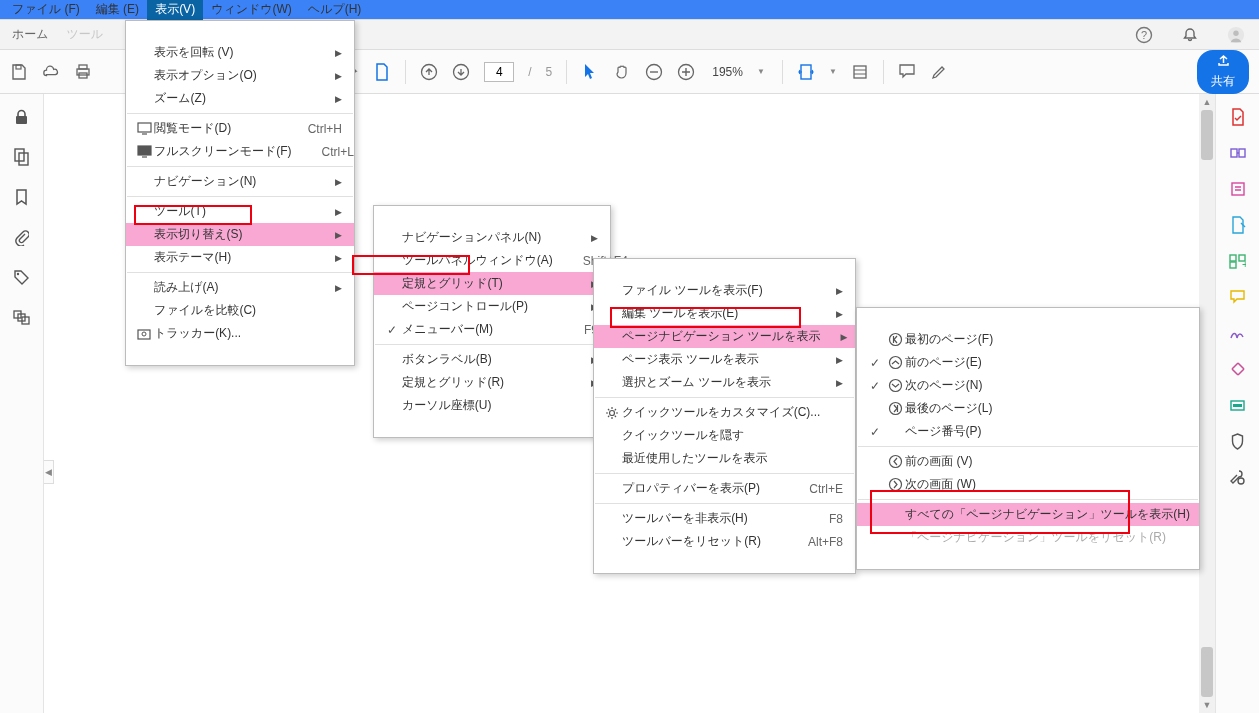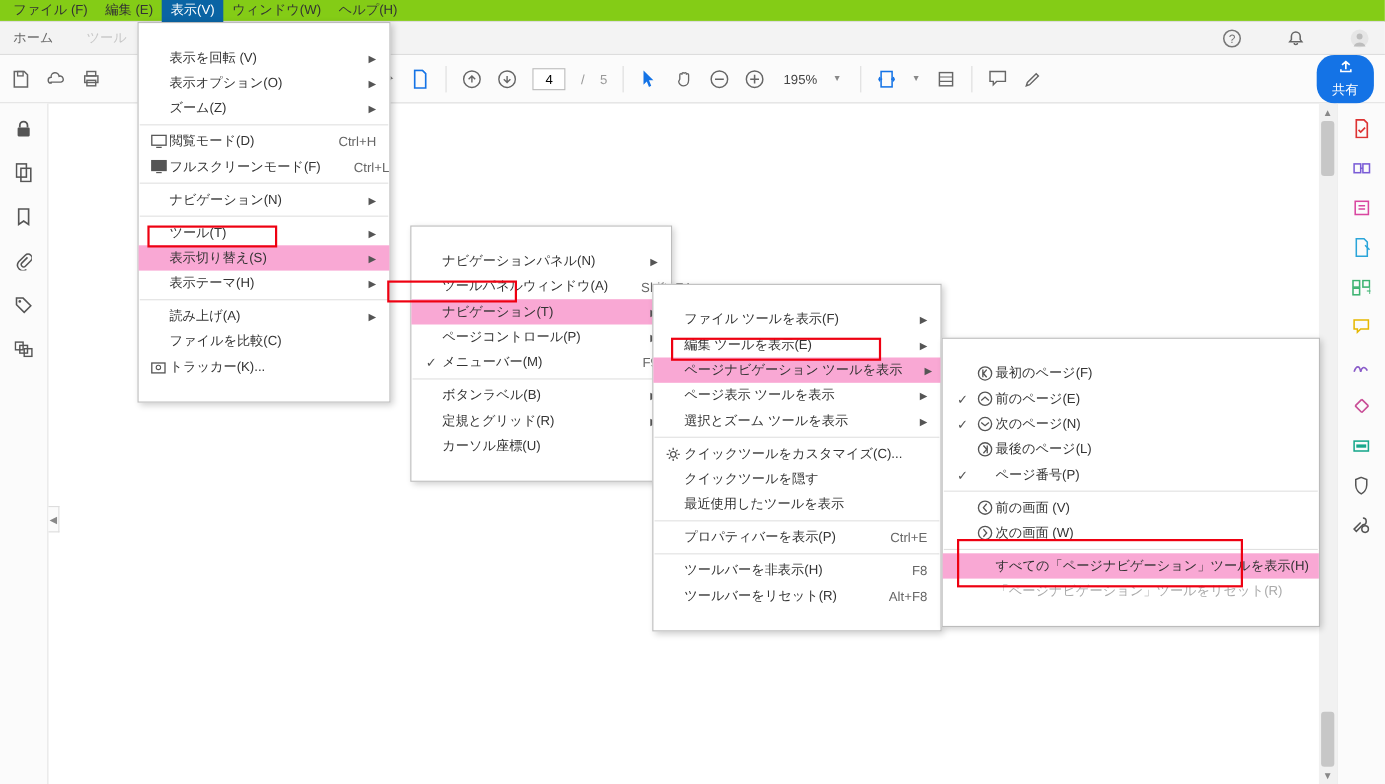--- a/index.html
+++ b/index.html
@@ -1,20 +1,20 @@
 <!DOCTYPE html>
 <html><head>
 <meta charset="utf-8">
 <style>
 * { margin: 0; padding: 0; box-sizing: border-box; }
 body { font-family: "Meiryo", "MS PGothic", sans-serif; font-size: 12px; background: #fff; color: #333; width: 1259px; height: 713px; overflow: hidden; position: relative; user-select: none; }
-.menubar { display: flex; align-items: center; height: 20px; background: #84cc16; border-bottom: 1px solid #ddd; padding-left: 4px; }
+.menubar { display: flex; align-items: center; height: 20px; background: #3b82f6; border-bottom: 1px solid #ddd; padding-left: 4px; }
 .menubar-item { padding: 2px 8px; cursor: default; }
 .menubar-item.active { background: #0a64a4; color: #fff; }
-.subbar { display: flex; align-items: center; height: 30px; background: #f3f3f3; border-bottom: 1px solid #ddd; padding-left: 12px; gap: 30px; color: #666; }
+.subbar { display: flex; align-items: center; height: 30px; background: #f3f3f3; border-bottom: 1px solid #ddd; padding-left: 12px; gap: 18px; color: #666; }
 .toolbar { display: flex; align-items: center; height: 44px; background: #fbfbfb; border-bottom: 1px solid #ddd; padding: 0 10px; gap: 14px; }
 .toolbar .spacer { flex: 1; }
 .tb-ic { width: 18px; height: 18px; display: flex; align-items: center; justify-content: center; color: #555; }
 .tb-div { width: 1px; height: 24px; background: #ddd; }
 .page-input { width: 30px; height: 20px; border: 1px solid #bbb; text-align: center; font-size: 12px; }
 .zoom-sel { font-size: 12px; color: #444; border: 1px solid transparent; padding: 2px 2px; display: flex; align-items: center; gap: 14px; }
 .share-btn { background: #1473e6; color: #fff; border-radius: 16px; padding: 4px 14px; display: flex; align-items: center; gap: 6px; font-size: 12px; flex-direction: column; }
 .left-rail { position: absolute; top: 94px; left: 0; width: 44px; bottom: 0; background: #fbfbfb; border-right: 1px solid #e4e4e4; display: flex; flex-direction: column; align-items: center; padding-top: 14px; gap: 22px; }
 .right-rail { position: absolute; top: 94px; right: 0; width: 44px; bottom: 0; background: #fbfbfb; border-left: 1px solid #e4e4e4; display: flex; flex-direction: column; align-items: center; padding-top: 14px; gap: 18px; }
 .rail-ic { width: 18px; height: 18px; display: flex; align-items: center; justify-content: center; color: #555; }
@@ -385,21 +385,21 @@
       <span class="menu-label">ナビゲーションパネル(N)</span>
       <span class="menu-arrow">▶</span>
     </div>
   <div class="menu-row">
       <span class="menu-ic"></span>
       <span class="menu-label">ツールパネルウィンドウ(A)</span>
       <span class="menu-accel">Shift+F4</span>
     </div>
   <div class="menu-row hl">
       <span class="menu-ic"></span>
-      <span class="menu-label">ナビゲーション(T)</span>
+      <span class="menu-label">定規とグリッド(T)</span>
       <span class="menu-arrow">▶</span>
     </div>
   <div class="menu-row">
       <span class="menu-ic"></span>
       <span class="menu-label">ページコントロール(P)</span>
       <span class="menu-arrow">▶</span>
     </div>
   <div class="menu-row">
       <span class="menu-ic">✓</span>
       <span class="menu-label">メニューバー(M)</span>

